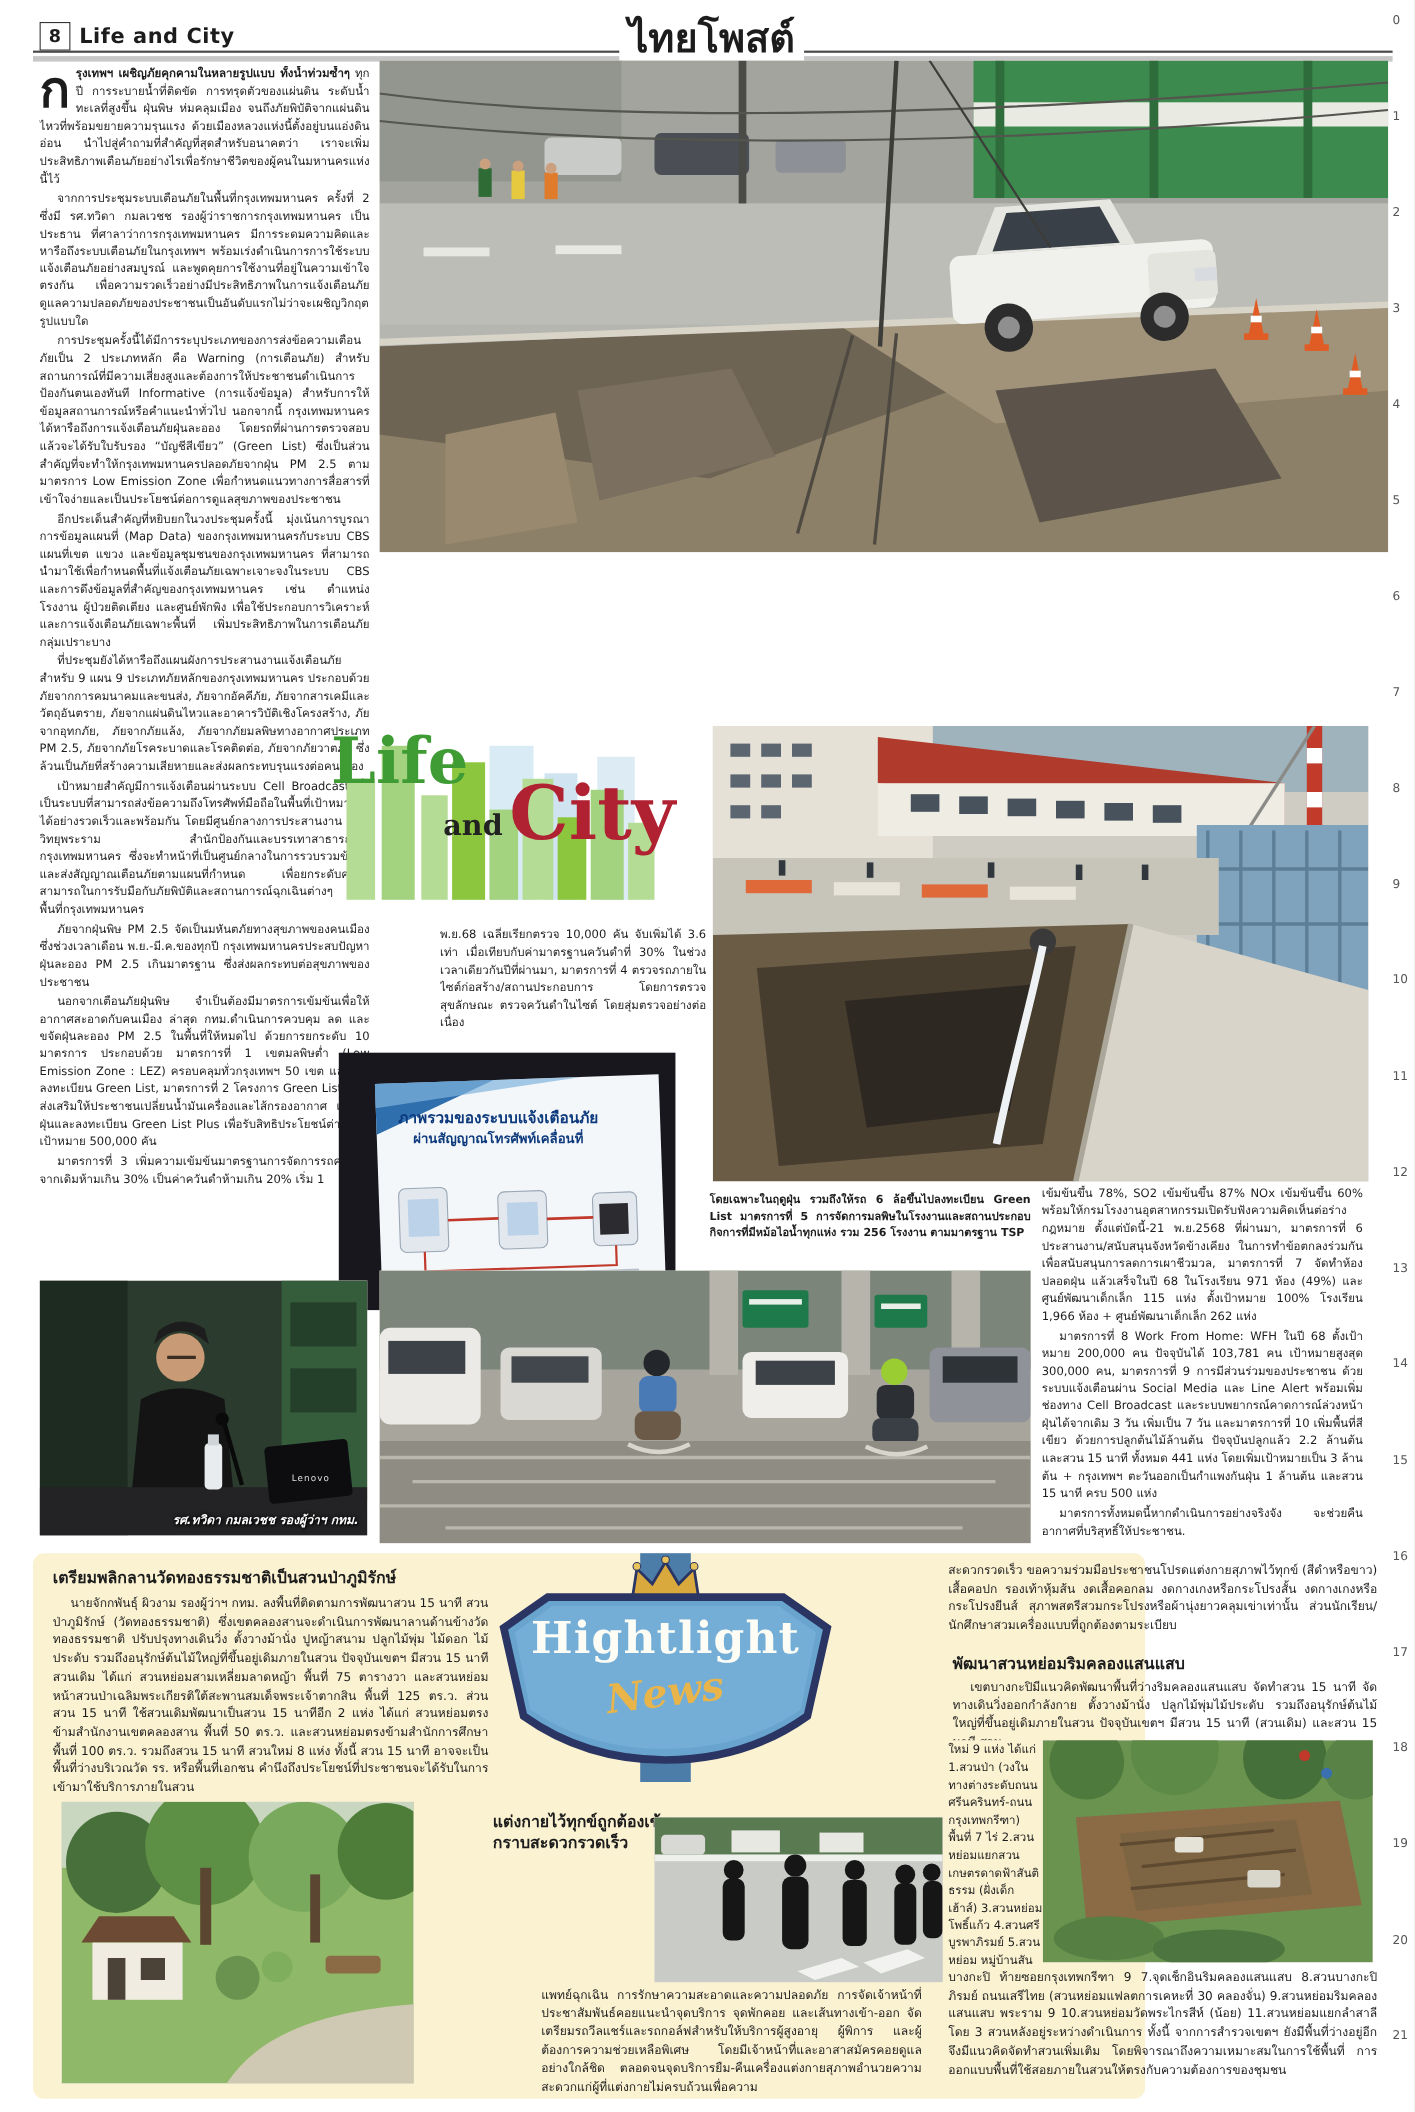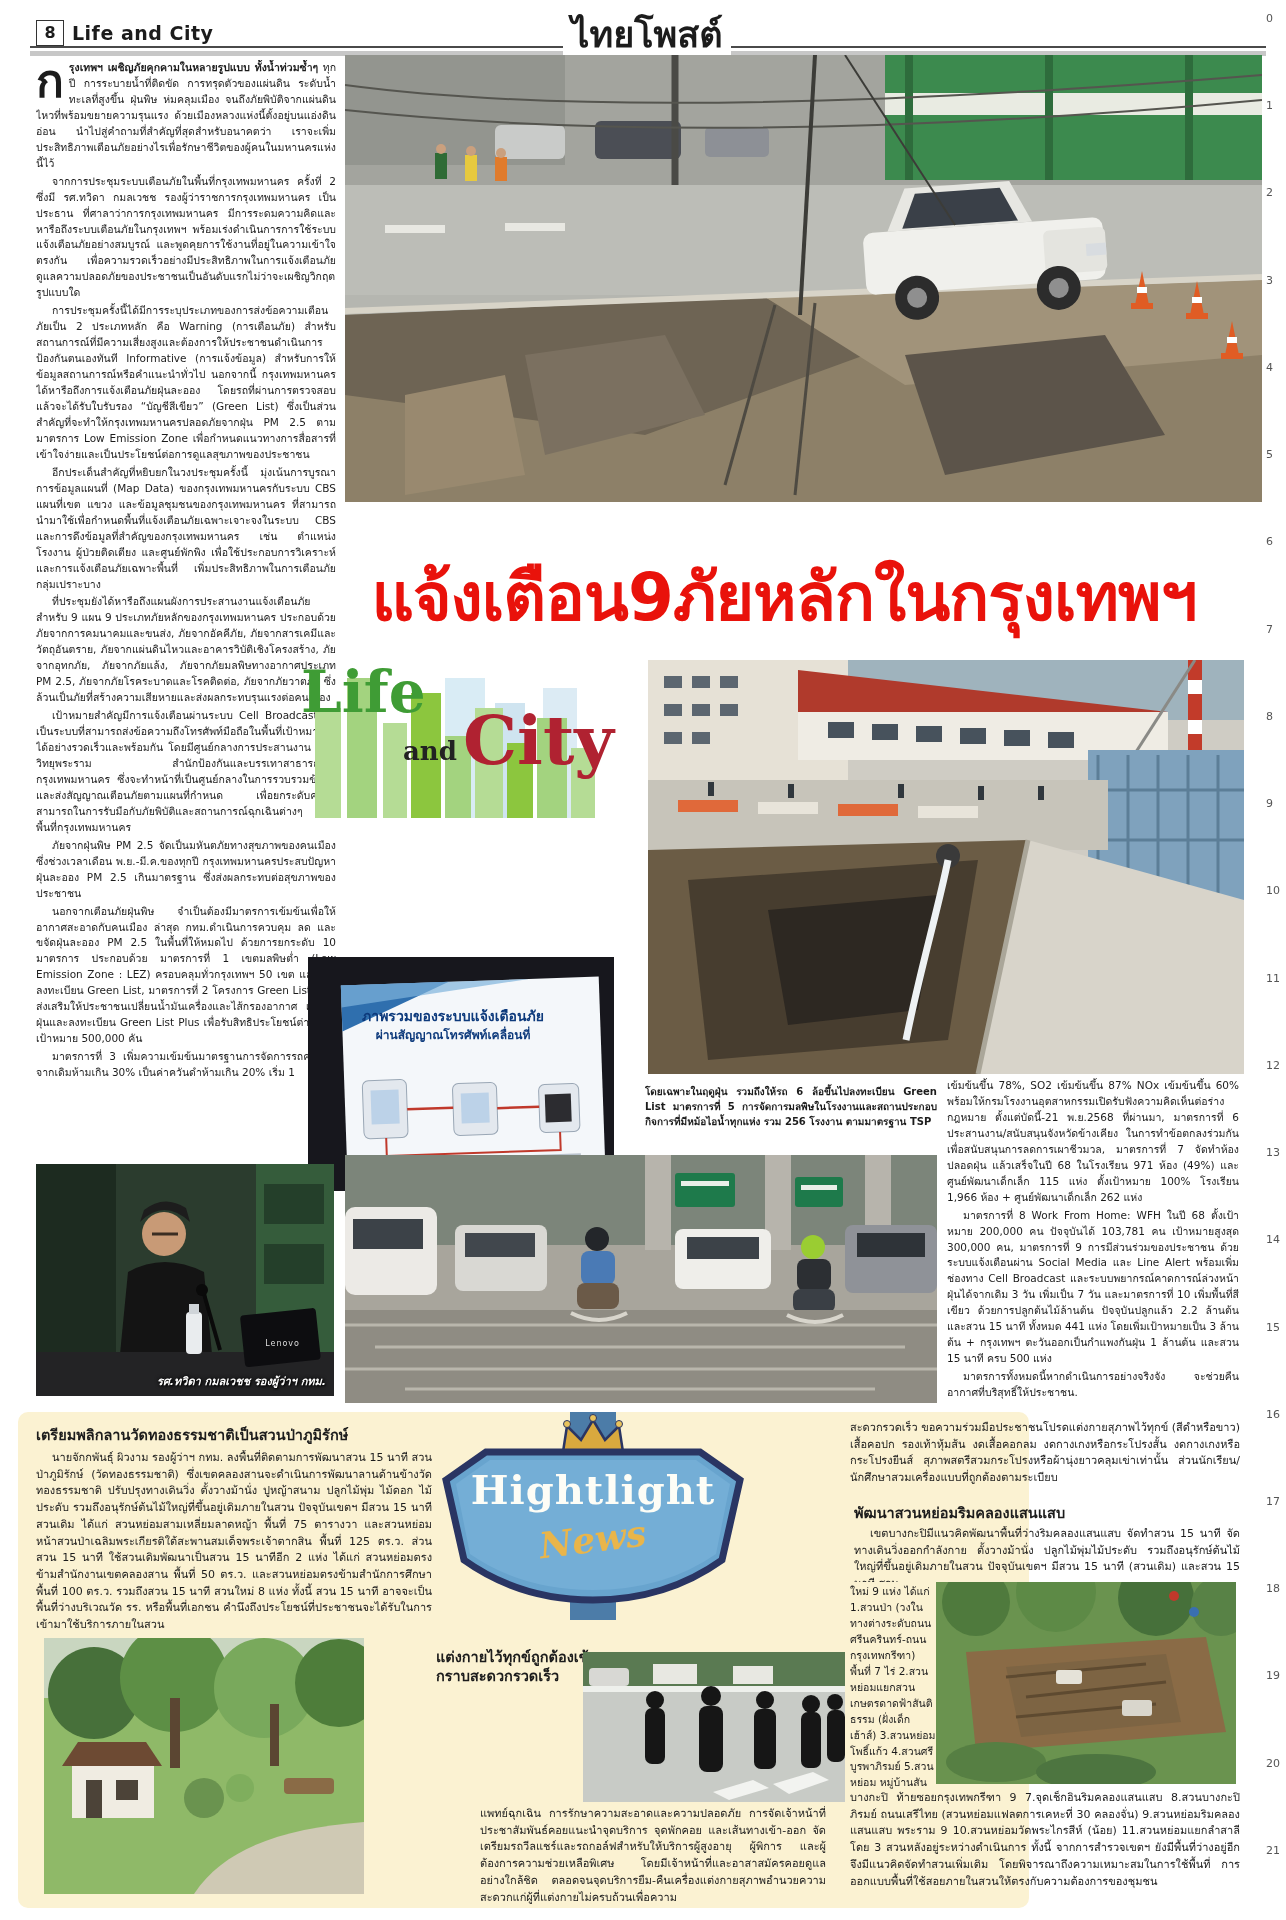--- a/index.html
+++ b/index.html
@@ -143,21 +143,20 @@
           <rect x="847" y="242" width="10" height="6" fill="#fff"></rect>
         <polygon points="880,300 894,300 887,266" fill="#e05c24"></polygon>
           <rect x="876" y="298" width="22" height="6" fill="#e05c24"></rect>
           <rect x="882" y="282" width="10" height="6" fill="#fff"></rect>
       </g>
       <path d="M470,0 L455,260" stroke="#3c3c38" stroke-width="4"></path>
       <path d="M500,0 L610,170" stroke="#3c3c38" stroke-width="2"></path>
     </svg>
   </div>
 
-  <div class="abs headline" style="left:305px;top:560px;width:958px;color:#e9120b;">แจ้งเตือน9ภัยหลักในกรุงเทพฯ</div>
 
   <div class="abs" style="left:295px;top:648px;width:345px;height:186px;">
     <svg width="345" height="186" viewBox="0 0 345 186">
       <rect x="150" y="30" width="40" height="140" fill="#d9ecf5"></rect>
       <rect x="200" y="55" width="30" height="115" fill="#cfe4f0"></rect>
       <rect x="248" y="40" width="34" height="130" fill="#dcebf4"></rect>
       <rect x="20" y="60" width="26" height="110" fill="#b5dc95"></rect>
       <rect x="52" y="30" width="30" height="140" fill="#a3d37f"></rect>
       <rect x="88" y="75" width="24" height="95" fill="#b5dc95"></rect>
       <rect x="116" y="45" width="30" height="125" fill="#8cc63e"></rect>
@@ -232,20 +231,23 @@
       <polygon points="0,190 380,180 330,414 0,414" fill="#6b5c45"></polygon>
       <polygon points="40,220 330,200 300,380 60,400" fill="#473d2f"></polygon>
       <polygon points="120,250 290,235 270,350 140,365" fill="#2d2822"></polygon>
       <circle cx="300" cy="196" r="12" fill="#3a3a3a"></circle>
       <path d="M300,200 C290,250 272,310 258,380" stroke="#eef2f4" stroke-width="7" fill="none"></path>
       <polygon points="380,180 596,240 596,414 330,414" fill="#d8d4ca"></polygon>
       <line x1="380" y1="180" x2="330" y2="414" stroke="#aaa699" stroke-width="5"></line>
     </svg>
   </div>
 
+  <div class="abs txt" style="left:400px;top:843px;width:242px;height:114px;">
+    <p style="text-indent:0;">พ.ย.68 เฉลี่ยเรียกตรวจ 10,000 คัน จับเพิ่มได้ 3.6 เท่า เมื่อเทียบกับค่ามาตรฐานควันดำที่ 30% ในช่วงเวลาเดียวกันปีที่ผ่านมา, มาตรการที่ 4 ตรวจรถภายในไซต์ก่อสร้าง/สถานประกอบการ โดยการตรวจสุขลักษณะ ตรวจควันดำในไซต์ โดยสุ่มตรวจอย่างต่อเนื่อง</p>
+  </div>
 
   <div class="abs photo" style="left:308px;top:957px;width:282px;height:234px;background:#17171d;padding-left:24px;">
     <svg width="282" height="234" viewBox="0 0 282 234" preserveAspectRatio="none">
       <rect x="0" y="0" width="282" height="234" fill="#17171d"></rect>
       <g transform="rotate(-2 141 117)">
         <rect x="12" y="24" width="258" height="200" fill="#f4f7fa"></rect>
         <polygon points="12,24 120,24 12,70" fill="#2f6fae"></polygon>
         <polygon points="12,24 200,24 12,46" fill="#7fb3dc" opacity="0.7"></polygon>
         <rect x="30" y="120" width="44" height="58" rx="6" fill="#e3e8ee" stroke="#9aa7b5"></rect>
         <rect x="120" y="126" width="44" height="52" rx="6" fill="#e3e8ee" stroke="#9aa7b5"></rect>
@@ -334,21 +336,21 @@
       <g transform="rotate(-6 240 170)">
           <rect x="206" y="148" width="76" height="52" rx="4" fill="#0d0d10"></rect>
         </g>
       <line x1="168" y1="130" x2="184" y2="186" stroke="#0a0a0a" stroke-width="4"></line>
       <circle cx="166" cy="126" r="6" fill="#0a0a0a"></circle>
     </svg>
     <span class="lenovo" style="right:34px;bottom:48px;">Lenovo</span>
     <span class="caption-overlay">รศ.ทวิดา กมลเวชช รองผู้ว่าฯ กทม.</span>
   </div>
 
-  <div class="abs yellow-panel" style="left:18px;top:1412px;width:1011px;height:496px;">
+  <div class="abs yellow-panel" style="left:30px;top:1412px;width:1011px;height:496px;">
 
     <div class="abs sub-head" style="left:18px;top:14px;width:400px;">เตรียมพลิกลานวัดทองธรรมชาติเป็นสวนป่าภูมิรักษ์</div>
     <div class="abs txt" style="left:18px;top:38px;width:396px;height:184px;font-size:11px;">
       <p>นายจักกพันธุ์ ผิวงาม รองผู้ว่าฯ กทม. ลงพื้นที่ติดตามการพัฒนาสวน 15 นาที สวนป่าภูมิรักษ์ (วัดทองธรรมชาติ) ซึ่งเขตคลองสานจะดำเนินการพัฒนาลานด้านข้างวัดทองธรรมชาติ ปรับปรุงทางเดินวิ่ง ตั้งวางม้านั่ง ปูหญ้าสนาม ปลูกไม้พุ่ม ไม้ดอก ไม้ประดับ รวมถึงอนุรักษ์ต้นไม้ใหญ่ที่ขึ้นอยู่เดิมภายในสวน ปัจจุบันเขตฯ มีสวน 15 นาที สวนเดิม ได้แก่ สวนหย่อมสามเหลี่ยมลาดหญ้า พื้นที่ 75 ตารางวา และสวนหย่อมหน้าสวนป่าเฉลิมพระเกียรติใต้สะพานสมเด็จพระเจ้าตากสิน พื้นที่ 125 ตร.ว. ส่วนสวน 15 นาที ใช้สวนเดิมพัฒนาเป็นสวน 15 นาทีอีก 2 แห่ง ได้แก่ สวนหย่อมตรงข้ามสำนักงานเขตคลองสาน พื้นที่ 50 ตร.ว. และสวนหย่อมตรงข้ามสำนักการศึกษา พื้นที่ 100 ตร.ว. รวมถึงสวน 15 นาที สวนใหม่ 8 แห่ง ทั้งนี้ สวน 15 นาที อาจจะเป็นพื้นที่ว่างบริเวณวัด รร. หรือพื้นที่เอกชน คำนึงถึงประโยชน์ที่ประชาชนจะได้รับในการเข้ามาใช้บริการภายในสวน</p>
     </div>
 
     <div class="abs photo" style="left:26px;top:226px;width:320px;height:256px;">
       <svg width="320" height="256" viewBox="0 0 320 256" preserveAspectRatio="none">
         <rect x="0" y="0" width="320" height="256" fill="#8fb968"></rect>
         <rect x="0" y="0" width="320" height="60" fill="#c9d6c0"></rect>

